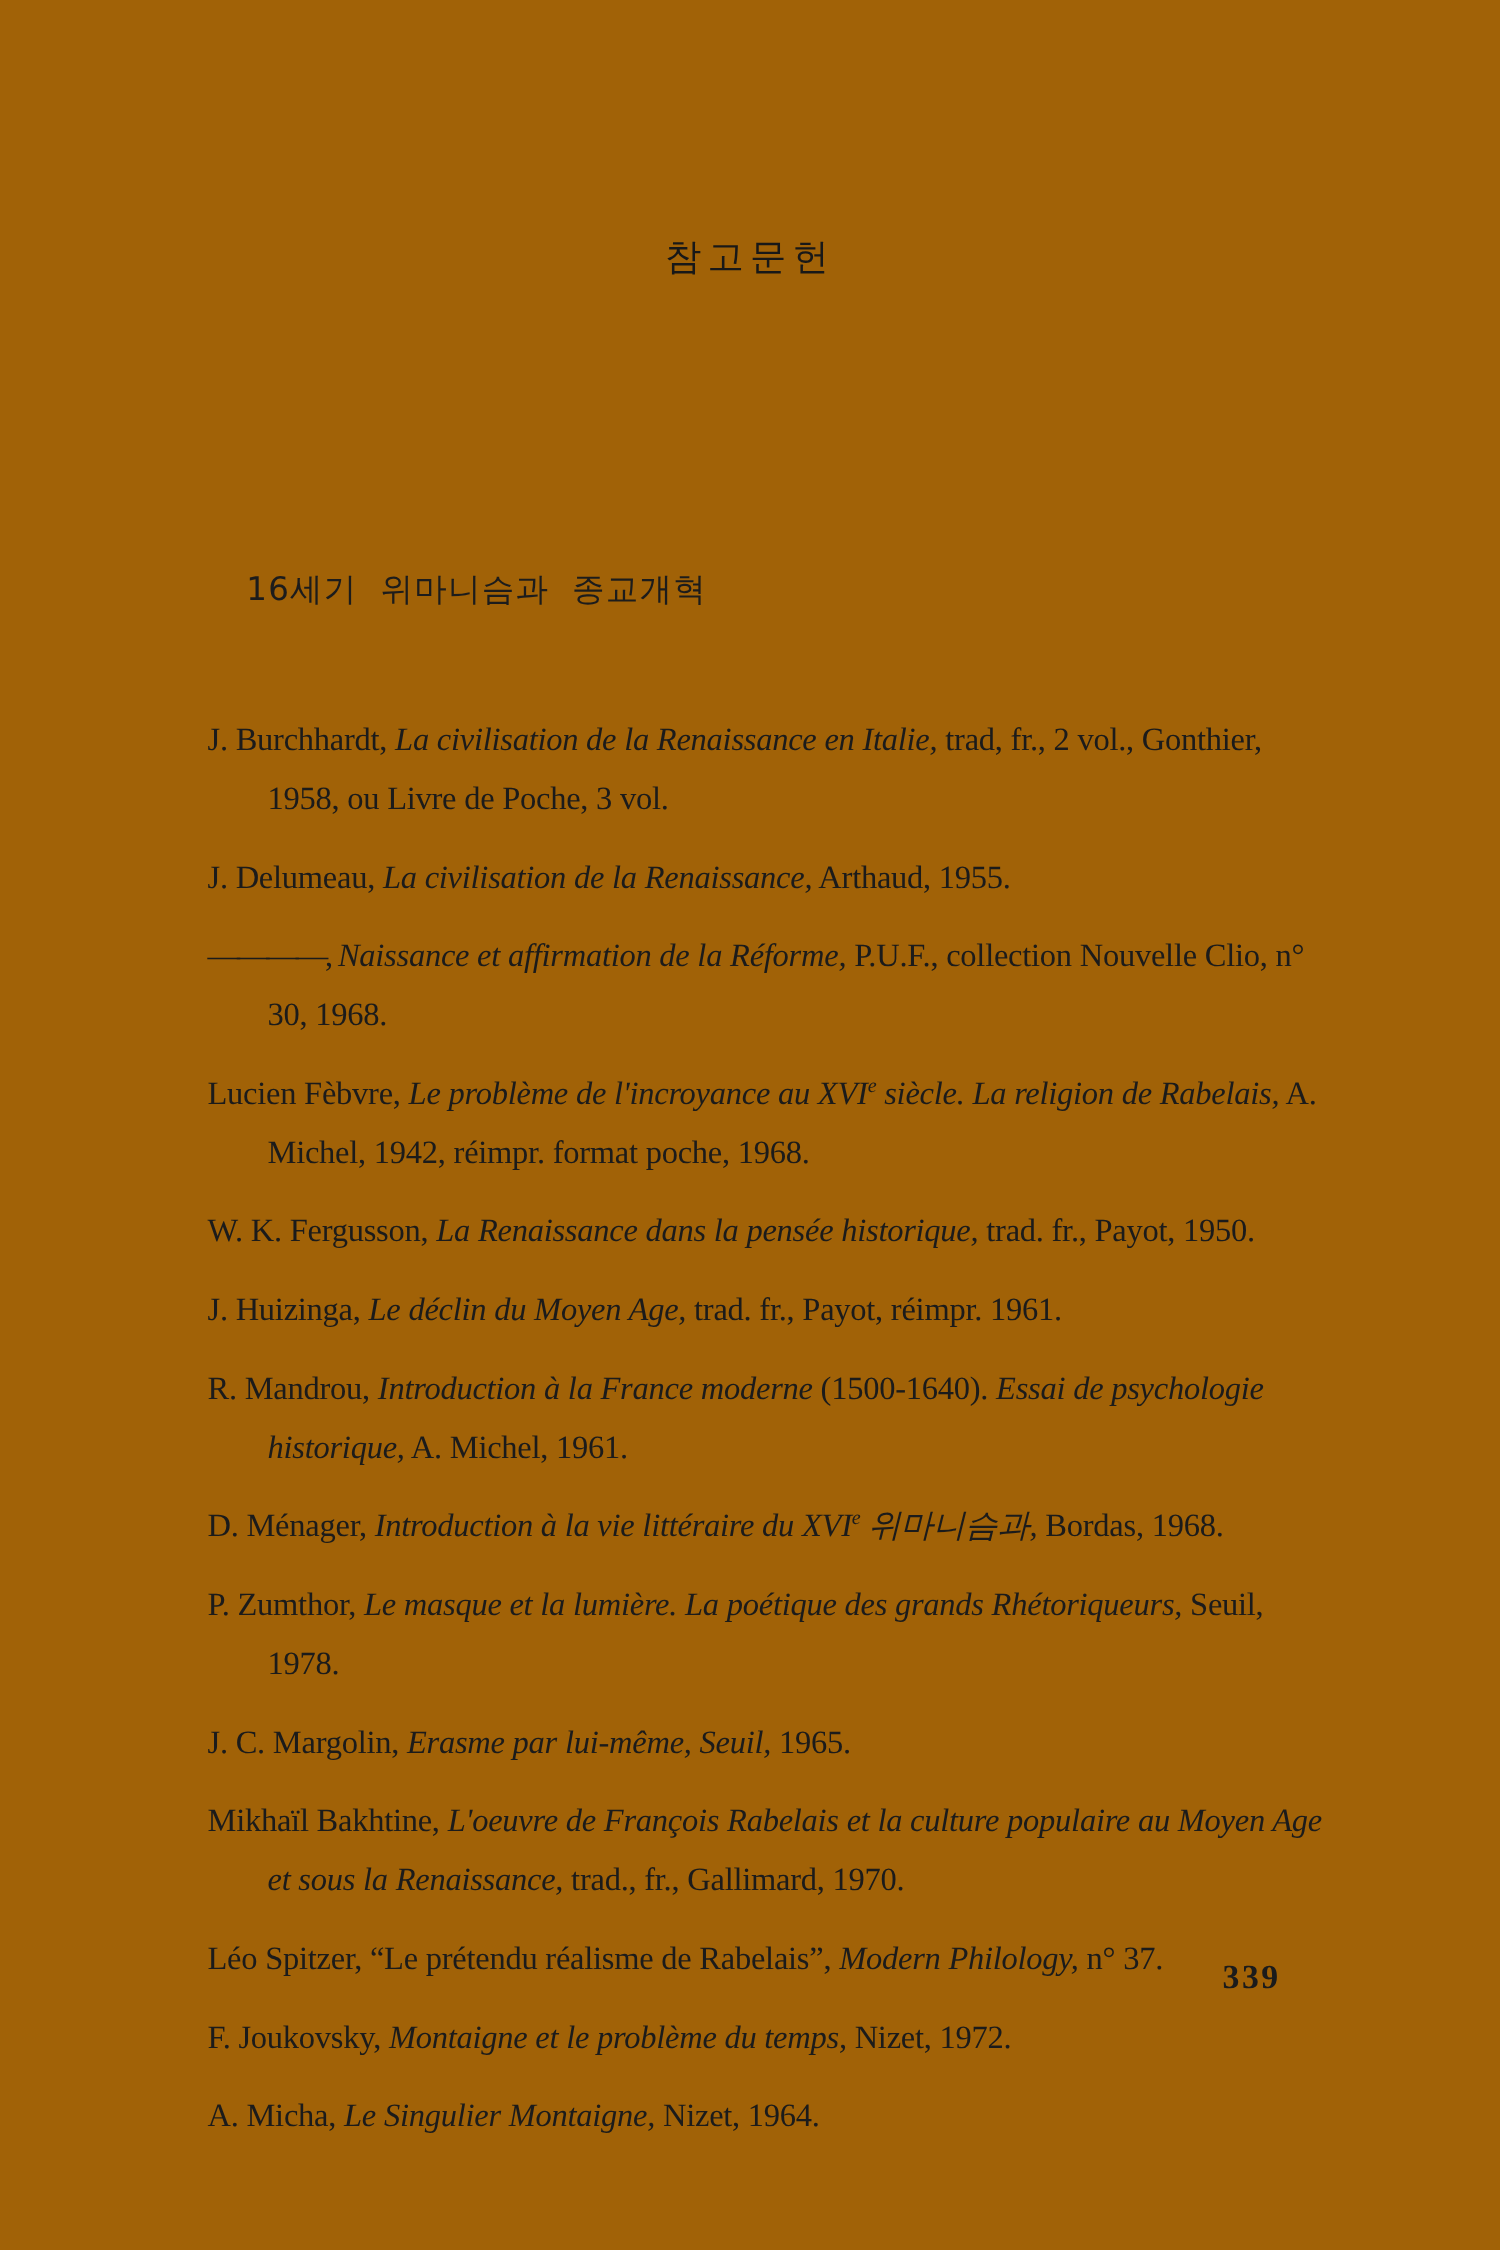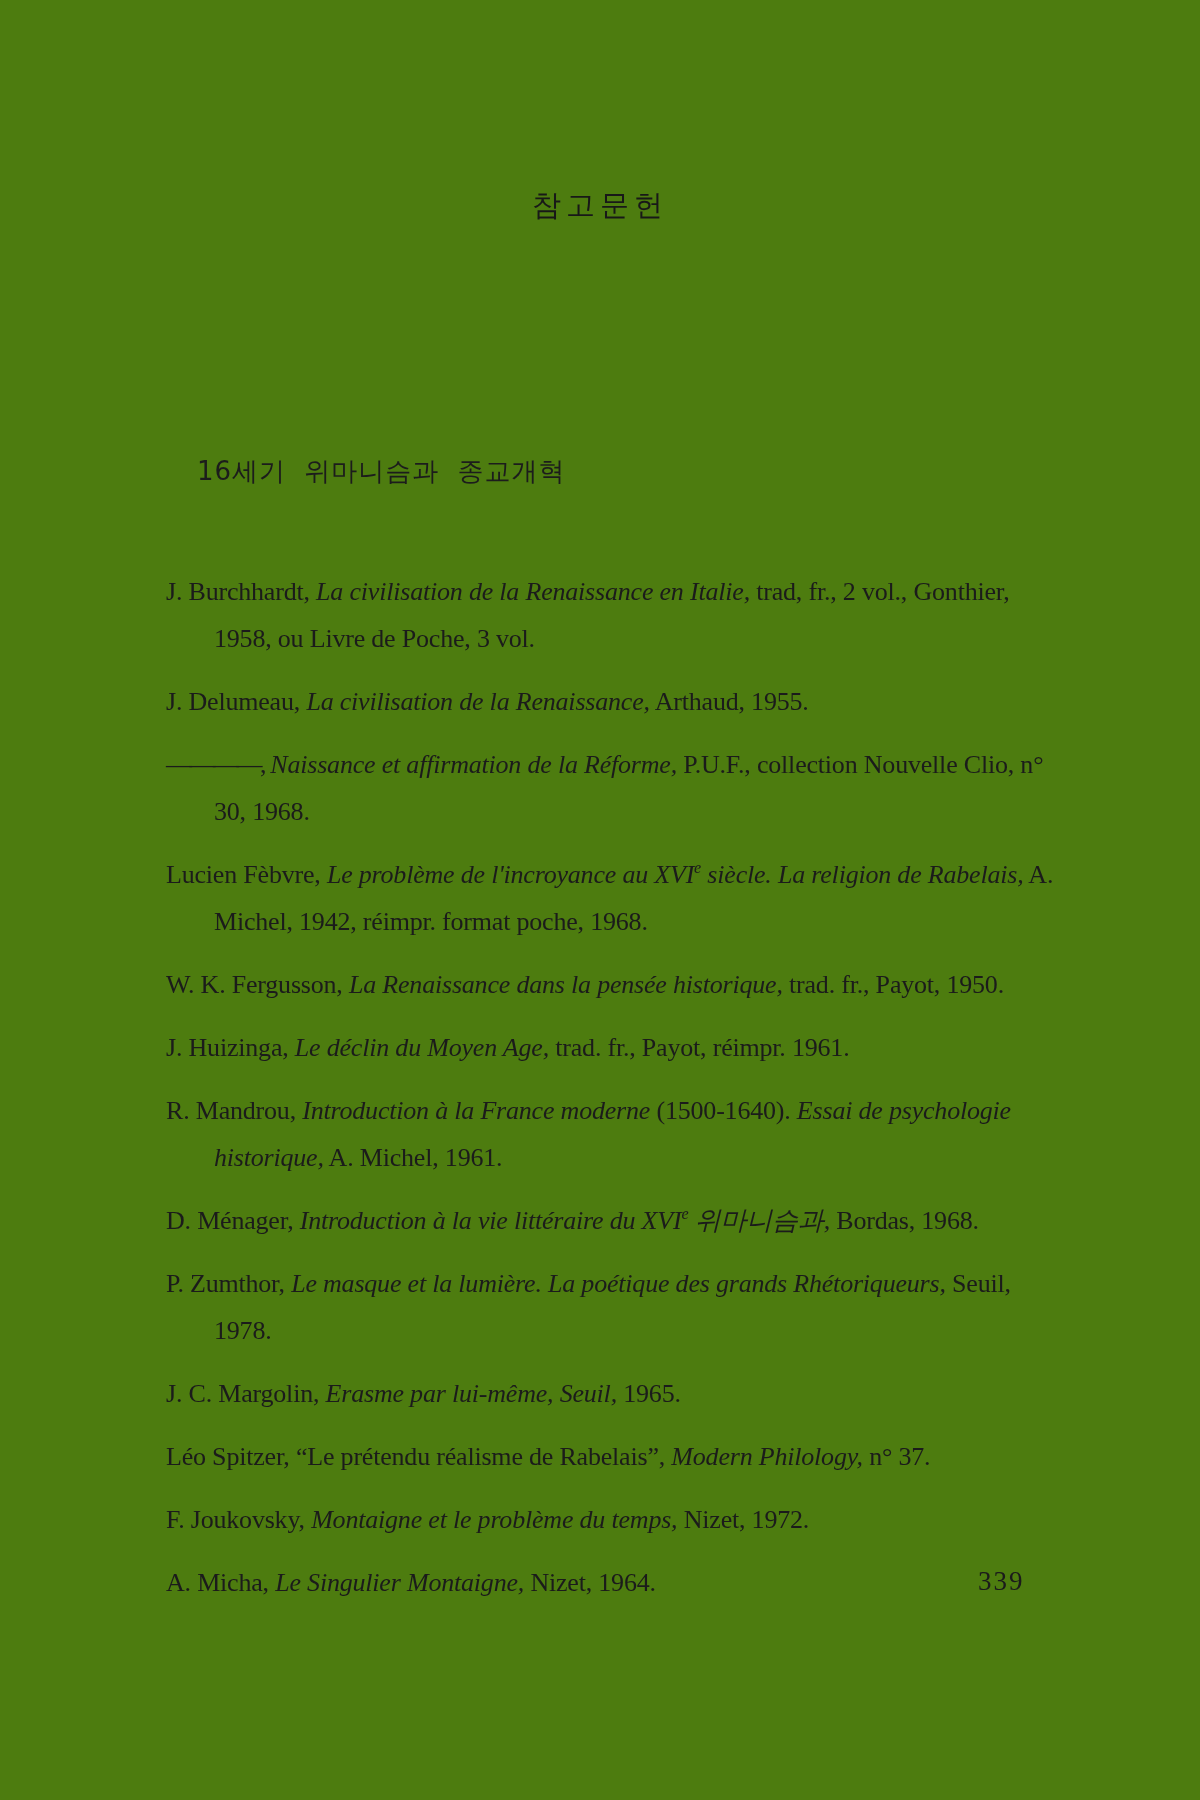--- a/index.html
+++ b/index.html
@@ -4,21 +4,21 @@
 <style>
   html, body { margin: 0; padding: 0; }
   body {
     width: 1200px; height: 1800px;
     background: #ffffff;
     font-family: "Liberation Serif", serif;
   }
   .paper {
     position: relative;
     width: 1200px; height: 1800px;
-    background: #4d7c0f;
+    background: #a16207;
     color: #1b1b1b;
     overflow: hidden;
   }
   .doc-title {
     position: absolute;
     top: 186px; left: 0; width: 100%;
     text-align: center;
     font-family: "DejaVu Sans", sans-serif;
     font-size: 29px;
     letter-spacing: 5px;
@@ -48,21 +48,21 @@
     letter-spacing: -0.2px;
     color: #1b1b1b;
   }
   .it { font-style: italic; }
   .dash { letter-spacing: -2.5px; }
   sup.e { font-size: 0.62em; line-height: 0; }
   .page-number {
     position: absolute;
     top: 1566px; left: 978px;
     font-size: 27px;
-    font-weight: normal;
+    font-weight: bold;
     letter-spacing: 2px;
     color: #1b1b1b;
   }
 </style>
 </head>
 <body>
 
 <div class="paper">
 
   <div class="doc-title">참고문헌</div>
@@ -84,20 +84,21 @@
     <p class="entry"><span>J. Huizinga, </span><span class="it">Le déclin du Moyen Age,</span><span> trad. fr., Payot, réimpr. 1961.</span></p>
 
     <p class="entry"><span>R. Mandrou, </span><span class="it">Introduction à la France moderne</span><span> (1500-1640). </span><span class="it">Essai de psychologie historique,</span><span> A. Michel, 1961.</span></p>
 
     <p class="entry"><span>D. Ménager, </span><span class="it">Introduction à la vie littéraire du XVI</span><sup class="it e">e</sup><span class="it"> 위마니슴과,</span><span> Bordas, 1968.</span></p>
 
     <p class="entry"><span>P. Zumthor, </span><span class="it">Le masque et la lumière. La poétique des grands Rhétoriqueurs,</span><span> Seuil, 1978.</span></p>
 
     <p class="entry"><span>J. C. Margolin, </span><span class="it">Erasme par lui-même, Seuil,</span><span> 1965.</span></p>
 
+    <p class="entry"><span>Mikhaïl Bakhtine, </span><span class="it">L'oeuvre de François Rabelais et la culture populaire au Moyen Age et sous la Renaissance,</span><span> trad., fr., Gallimard, 1970.</span></p>
 
     <p class="entry"><span>Léo Spitzer, “Le prétendu réalisme de Rabelais”, </span><span class="it">Modern Philology,</span><span> n° 37.</span></p>
 
     <p class="entry"><span>F. Joukovsky, </span><span class="it">Montaigne et le problème du temps,</span><span> Nizet, 1972.</span></p>
 
     <p class="entry"><span>A. Micha, </span><span class="it">Le Singulier Montaigne,</span><span> Nizet, 1964.</span></p>
 
   </div>
 
   <div class="page-number">339</div>

